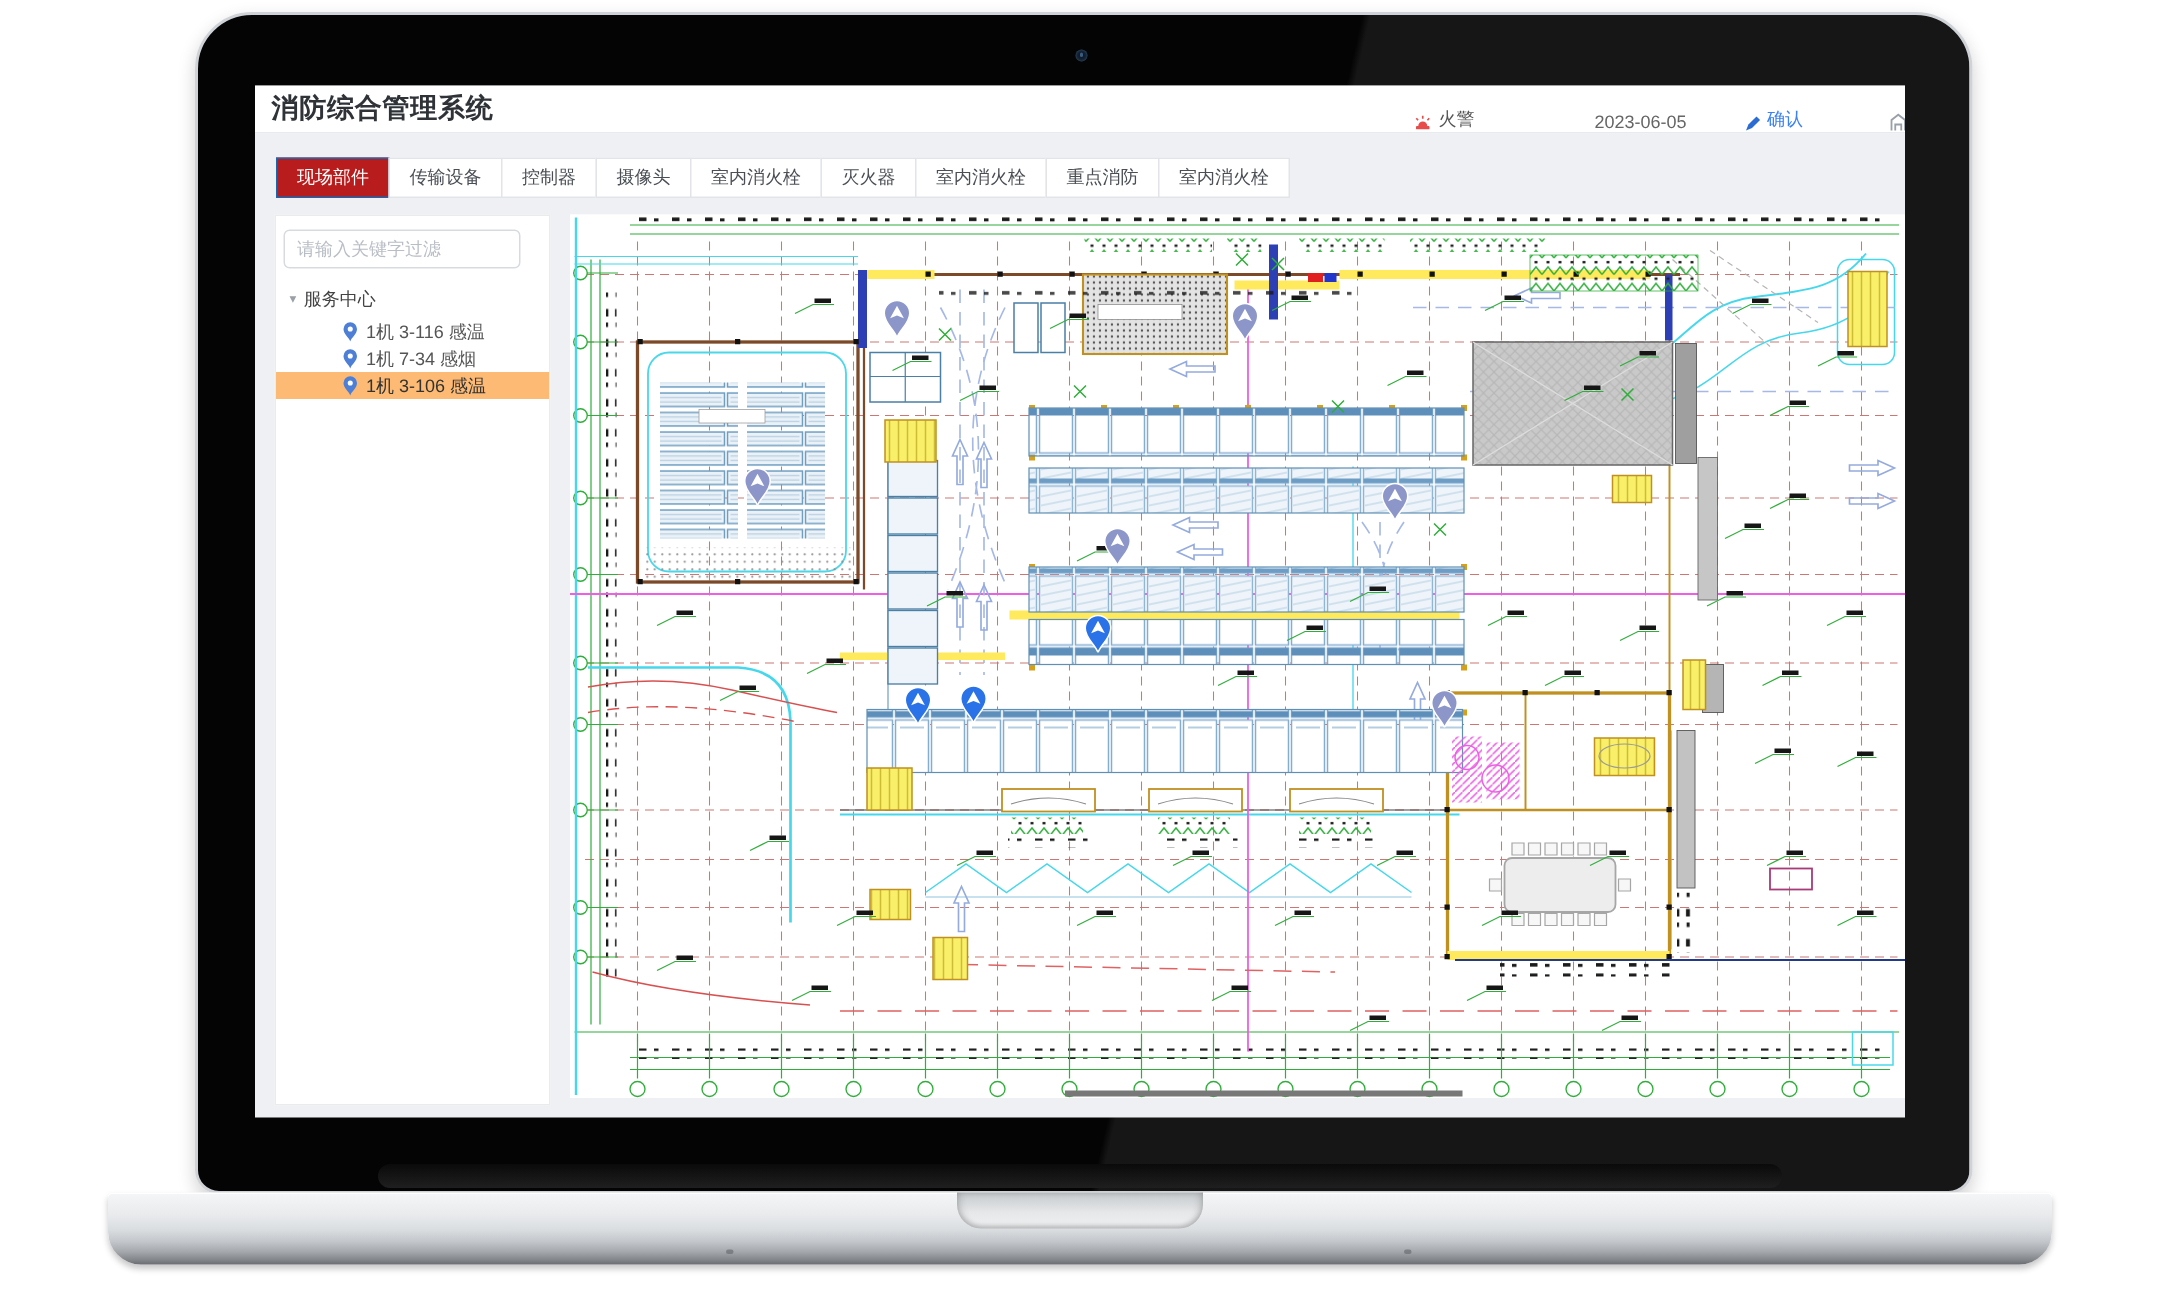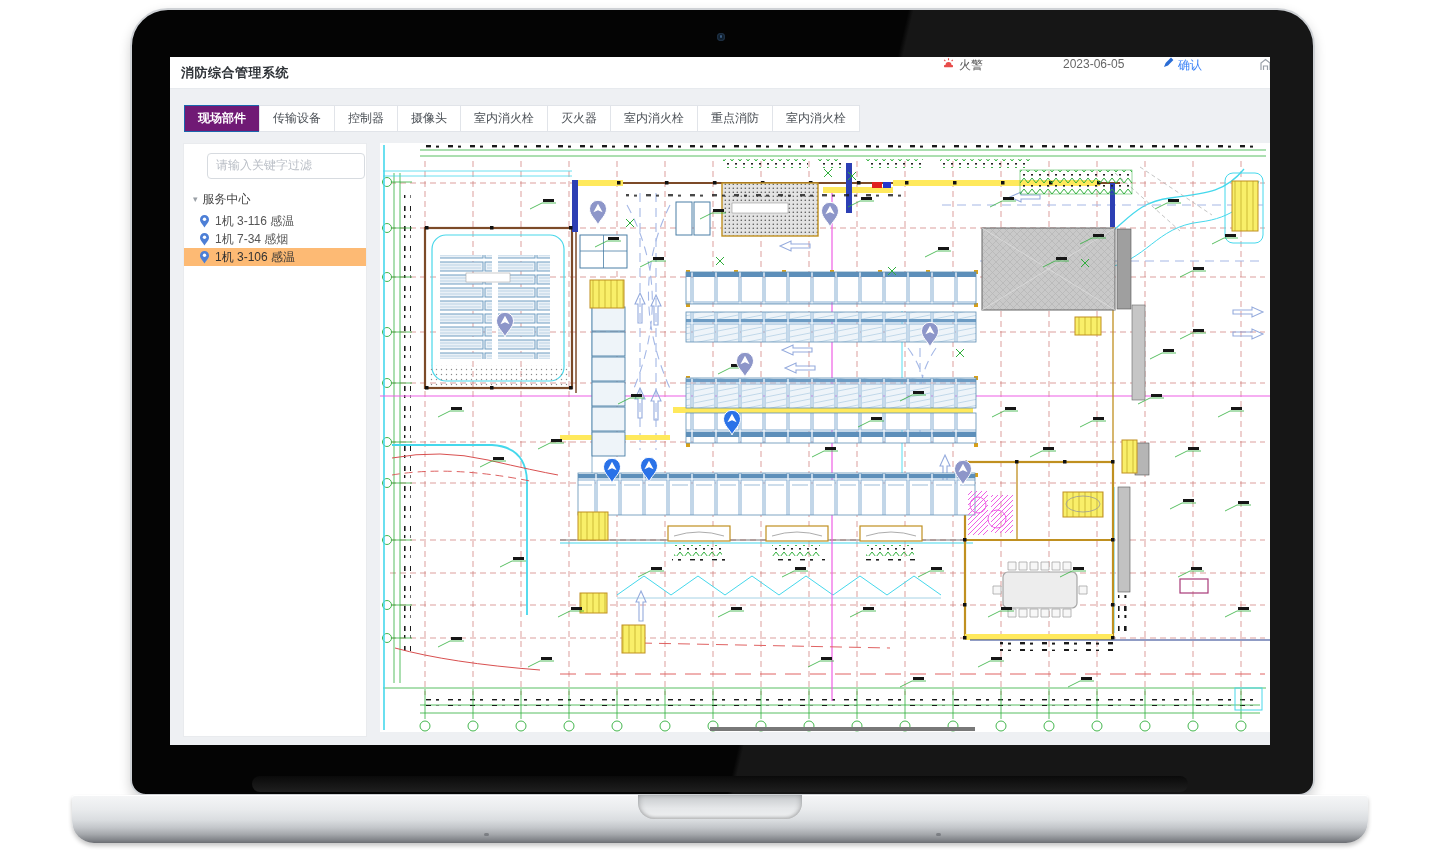--- a/index.html
+++ b/index.html
@@ -16,35 +16,35 @@
   .base{position:absolute;left:72px;top:795px;width:1296px;height:48px;border-radius:3px 3px 22px 22px;
         background:linear-gradient(180deg,#f5f6f7 0%,#e9ebed 30%,#dadde0 52%,#c3c6ca 68%,#a5a8ac 82%,#818489 94%,#6a6d72 100%);
         box-shadow:inset 0 1px 0 #fff,0 3px 4px rgba(0,0,0,.22)}
   .notch{position:absolute;left:638px;top:795px;width:164px;height:24px;border-radius:0 0 16px 16px;
          background:linear-gradient(180deg,#c6c9cc,#e5e7e9 55%,#eff0f1);
          box-shadow:inset 0 -2px 3px rgba(0,0,0,.15),inset 3px 0 4px rgba(0,0,0,.10),inset -3px 0 4px rgba(0,0,0,.10)}
   .foot{position:absolute;top:833px;width:5px;height:3px;border-radius:2px;background:#6b6e73;opacity:.7}
   
   .screen{position:absolute;left:170px;top:57px;width:1100px;height:688px;background:#eef0f3;overflow:hidden}
   .app-header{position:absolute;left:0;top:0;width:1100px;height:31px;background:#fff;border-bottom:1px solid #e7eaee}
-  .app-title{position:absolute;left:11px;top:0;line-height:31px;font-size:13px;color:#2f3338;font-weight:600;letter-spacing:.5px}
-  .hdr-item{position:absolute;top:0;height:31px;display:flex;align-items:flex-start;gap:4px;font-size:12px}
+  .app-title{position:absolute;left:11px;top:0;line-height:31px;font-size:18px;color:#2f3338;font-weight:600;letter-spacing:.5px}
+  .hdr-item{position:absolute;top:0;height:31px;display:flex;align-items:flex-end;gap:4px;font-size:12px}
   .hdr-alarm{left:772px;color:#555}
   .hdr-date{left:893px;color:#666}
   .hdr-confirm{left:993px;color:#3b82f6;cursor:pointer}
   .hdr-partial{left:1088px}
   .tabbar{position:absolute;left:15px;top:48px;display:flex}
   .tab{height:25px;line-height:25px;padding:0 13px;background:#fff;border:1px solid #e1e4e9;font-size:12px;color:#4a4f55;margin-left:-1px;cursor:pointer;white-space:nowrap}
-  .tab.active{background:#701a75;border-color:#1a66ad;color:#fff;font-weight:700}
+  .tab.active{background:#b91c1c;border-color:#1a66ad;color:#fff;font-weight:400}
   .sidebar{position:absolute;left:13px;top:86px;width:184px;height:594px;background:#fff;border:1px solid #e9ebee;box-sizing:border-box}
-  .search-input{width:158px;height:26px;margin:9px 23px 7px;border:1px solid #d7dbe0;border-radius:4px;font-size:12px;padding:0 8px;box-sizing:border-box;color:#333;font-family:Liberation Mono, monospace}
+  .search-input{width:158px;height:26px;margin:9px 5px 7px;border:1px solid #d7dbe0;border-radius:4px;font-size:12px;padding:0 8px;box-sizing:border-box;color:#333;font-family:Liberation Serif, serif}
   .search-input::placeholder{color:#b9bec6}
   .tree-root{display:flex;align-items:center;gap:5px;padding:5px 0 4px 9px;font-size:12px;color:#444;cursor:pointer}
   .caret{color:#9aa0a6;font-size:9px;line-height:1}
-  .tree-item{display:flex;align-items:center;gap:5px;height:18px;padding-left:15px;font-size:12px;color:#555;cursor:pointer}
+  .tree-item{display:flex;align-items:center;gap:5px;height:18px;padding-left:44px;font-size:12px;color:#555;cursor:pointer}
   .tree-item.selected{background:#fdba74;color:#333}
   .plan{position:absolute;left:210px;top:86px;width:890px;height:589px;background:#fff}
   .plan svg{display:block}
   .pin{stroke:none}
   .pin.muted{fill:#8d96c9}
   .pin.bright{fill:#2a72e8}
 </style>
 </head>
 <body>
 

